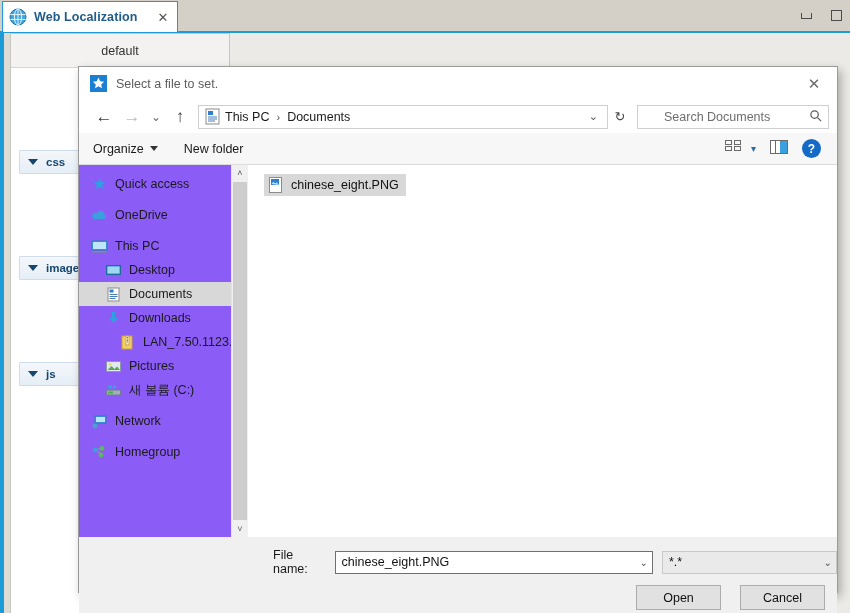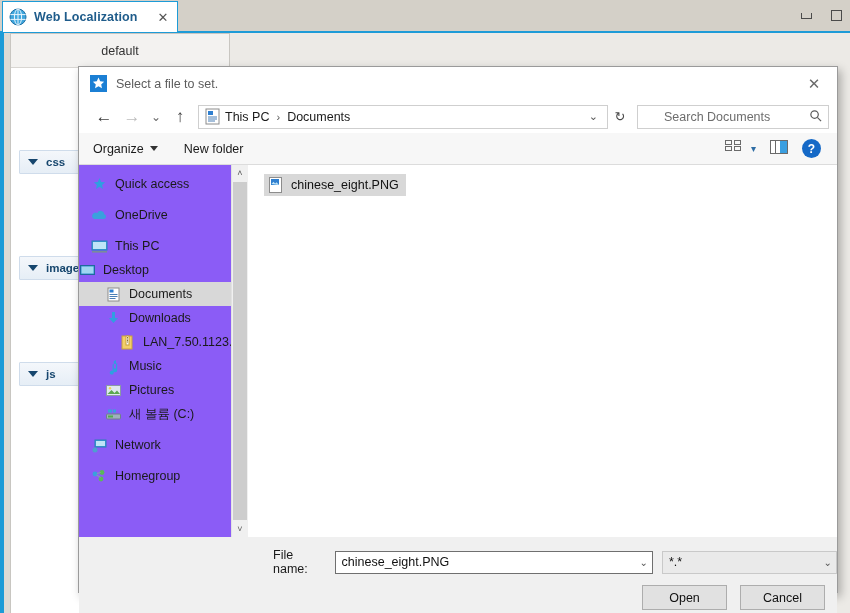--- a/index.html
+++ b/index.html
@@ -136,21 +136,21 @@
   .fn-label{font-size:12.5px;color:#1a1a1a;margin-left:194px;margin-right:9px;}
   .fn-input{
     width:352px;height:23px;border:1px solid #6f6f6f;background:#fff;box-sizing:border-box;
     display:flex;align-items:center;padding:0 4px 0 6px;font-size:12.5px;color:#111;
   }
   .fn-caret{margin-left:auto;color:#555;font-size:10px;padding-left:6px;}
   .filter-sel{
     width:193px;height:23px;border:1px solid #c9c9c9;background:#eaeaea;box-sizing:border-box;
     display:flex;align-items:center;padding:0 4px 0 6px;font-size:12.5px;color:#111;margin-left:9px;
   }
-  .btn-row{position:absolute;right:12px;top:48px;display:flex;gap:13px;}
+  .btn-row{position:absolute;right:12px;top:48px;display:flex;gap:19px;}
   .dlg-btn{
     width:85px;height:25px;border:1px solid #adadad;background:#e1e1e1;box-sizing:border-box;
     display:flex;align-items:center;justify-content:center;font-size:12.5px;color:#111;
   }
   .grip{position:absolute;right:3px;bottom:2px;width:11px;height:11px;}
 </style>
 </head>
 <body>
 
 <div id="root">
@@ -333,21 +333,21 @@
 
         <div class="nav-item" style="padding-left:12px">
           <span class="nav-ico"><svg viewBox="0 0 17 17" width="17" height="17">
                 <rect x="1" y="3" width="15" height="9" fill="#3aa0dd" stroke="#2b7fb5"></rect>
                 <rect x="2" y="4" width="13" height="7" fill="#bfe4f7"></rect>
                 <rect x="1" y="13" width="15" height="1.6" fill="#7a8c99"></rect>
               </svg></span>
           <span>This PC</span>
         </div>
 
-        <div class="nav-item" style="">
+        <div class="nav-item" style="padding-left:26px">
           <span class="nav-ico"><svg viewBox="0 0 17 17" width="17" height="17">
                 <rect x="1.5" y="3.5" width="14" height="9" fill="#2f8fd0" stroke="#1f6a9d"></rect>
                 <rect x="2.5" y="4.5" width="12" height="7" fill="#9fd6f2"></rect>
               </svg></span>
           <span>Desktop</span>
         </div>
 
         <div class="nav-item sel" style="padding-left:26px">
           <span class="nav-ico"><svg viewBox="0 0 17 17" width="17" height="17">
                 <rect x="3" y="2" width="11" height="13" fill="#fff" stroke="#8c8c8c"></rect>
@@ -366,26 +366,20 @@
 
         <div class="nav-item" style="padding-left:40px">
           <span class="nav-ico"><svg viewBox="0 0 17 17" width="17" height="17">
                 <rect x="3" y="2" width="10" height="13" fill="#f3cf6a" stroke="#c9a23c"></rect>
                 <rect x="7" y="2" width="3" height="9" fill="#fff" stroke="#c9a23c"></rect>
                 <path d="M8 3.5h1M8 5h1M8 6.5h1M8 8h1" stroke="#8c7428"></path>
               </svg></span>
           <span>LAN_7.50.1123.</span>
         </div>
 
-        <div class="nav-item" style="padding-left:26px">
-          <span class="nav-ico"><svg viewBox="0 0 17 17" width="17" height="17">
-                <path d="M11 2v8.4a2 2 0 1 0 1.2 1.8V5.2l-4.6 1.1v6.5a2 2 0 1 0 1.2 1.8V3.2z" fill="#2f9fe0"></path>
-              </svg></span>
-          <span>Music</span>
-        </div>
 
         <div class="nav-item" style="padding-left:26px">
           <span class="nav-ico"><svg viewBox="0 0 17 17" width="17" height="17">
                 <rect x="1.5" y="3.5" width="14" height="10" fill="#dfe9ef" stroke="#8a9aa5"></rect>
                 <path d="M2.5 12l4-4 3 3 2.5-2.5 3 3.5z" fill="#5ba84f"></path>
                 <circle cx="5" cy="6.2" r="1.2" fill="#f2d35b"></circle>
               </svg></span>
           <span>Pictures</span>
         </div>
 

